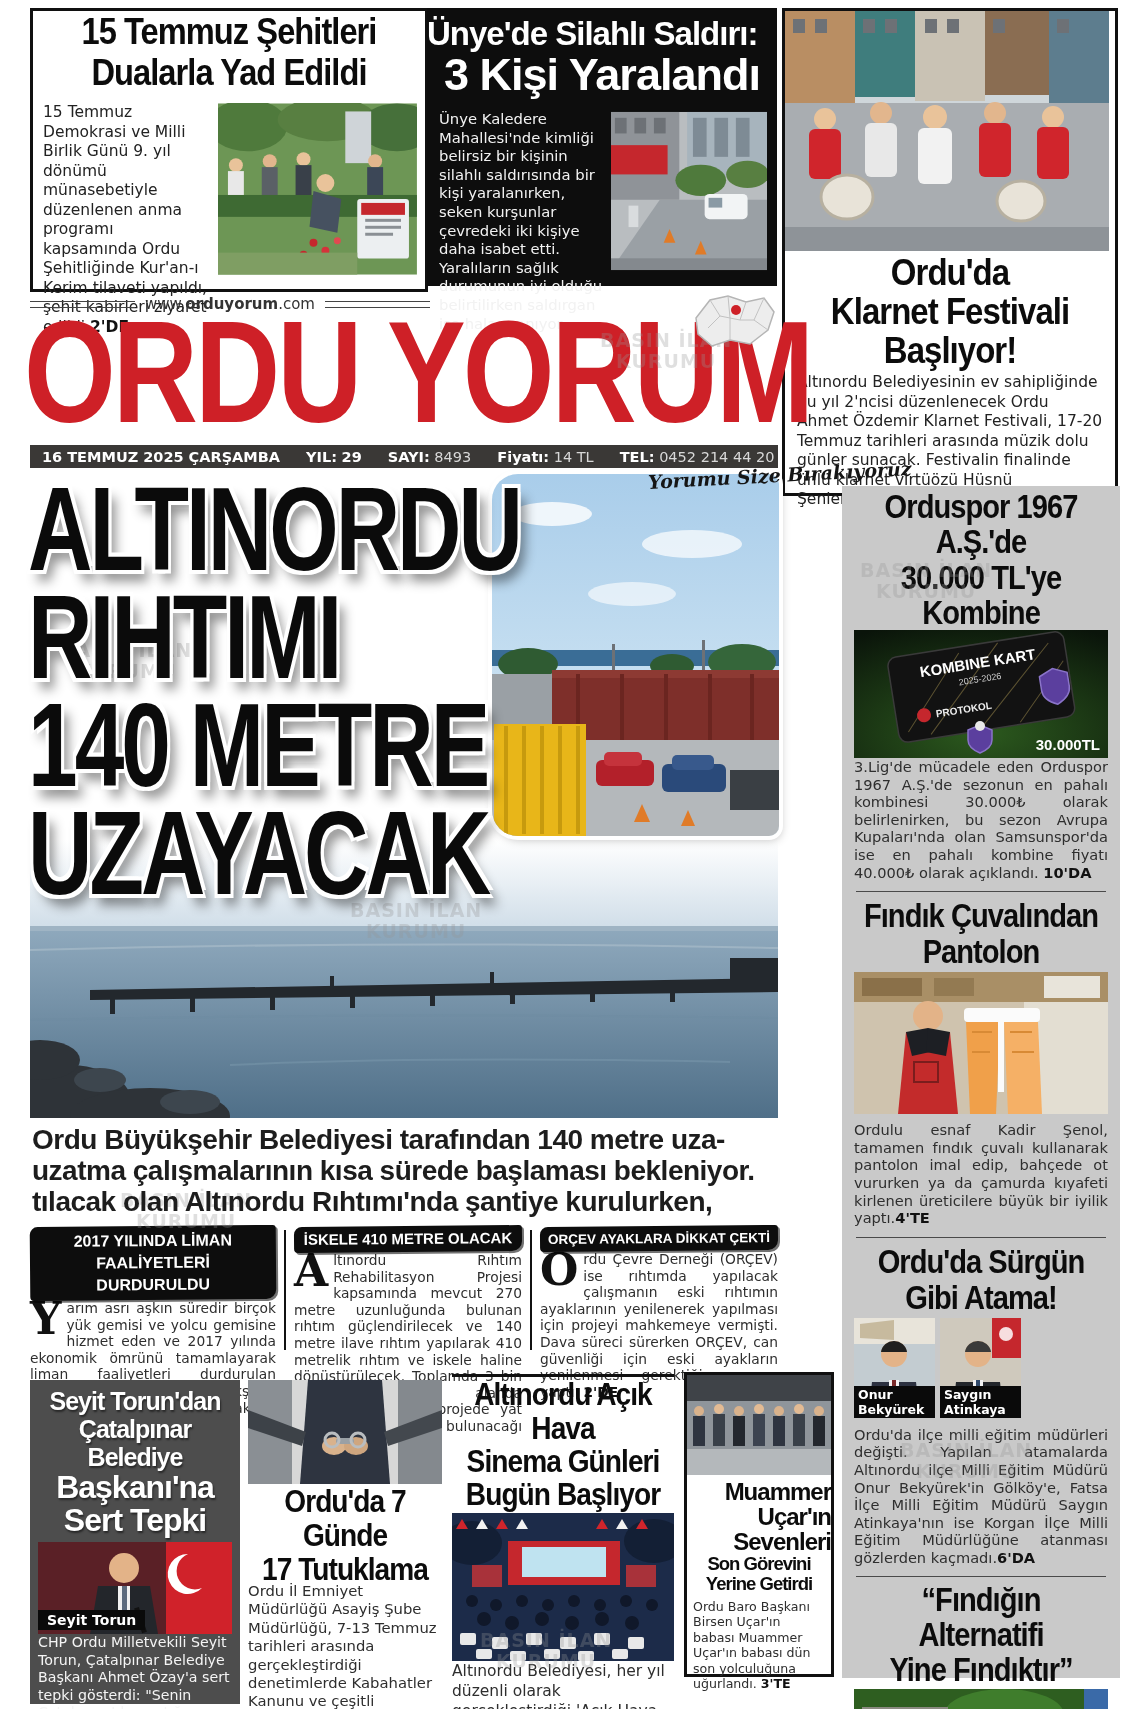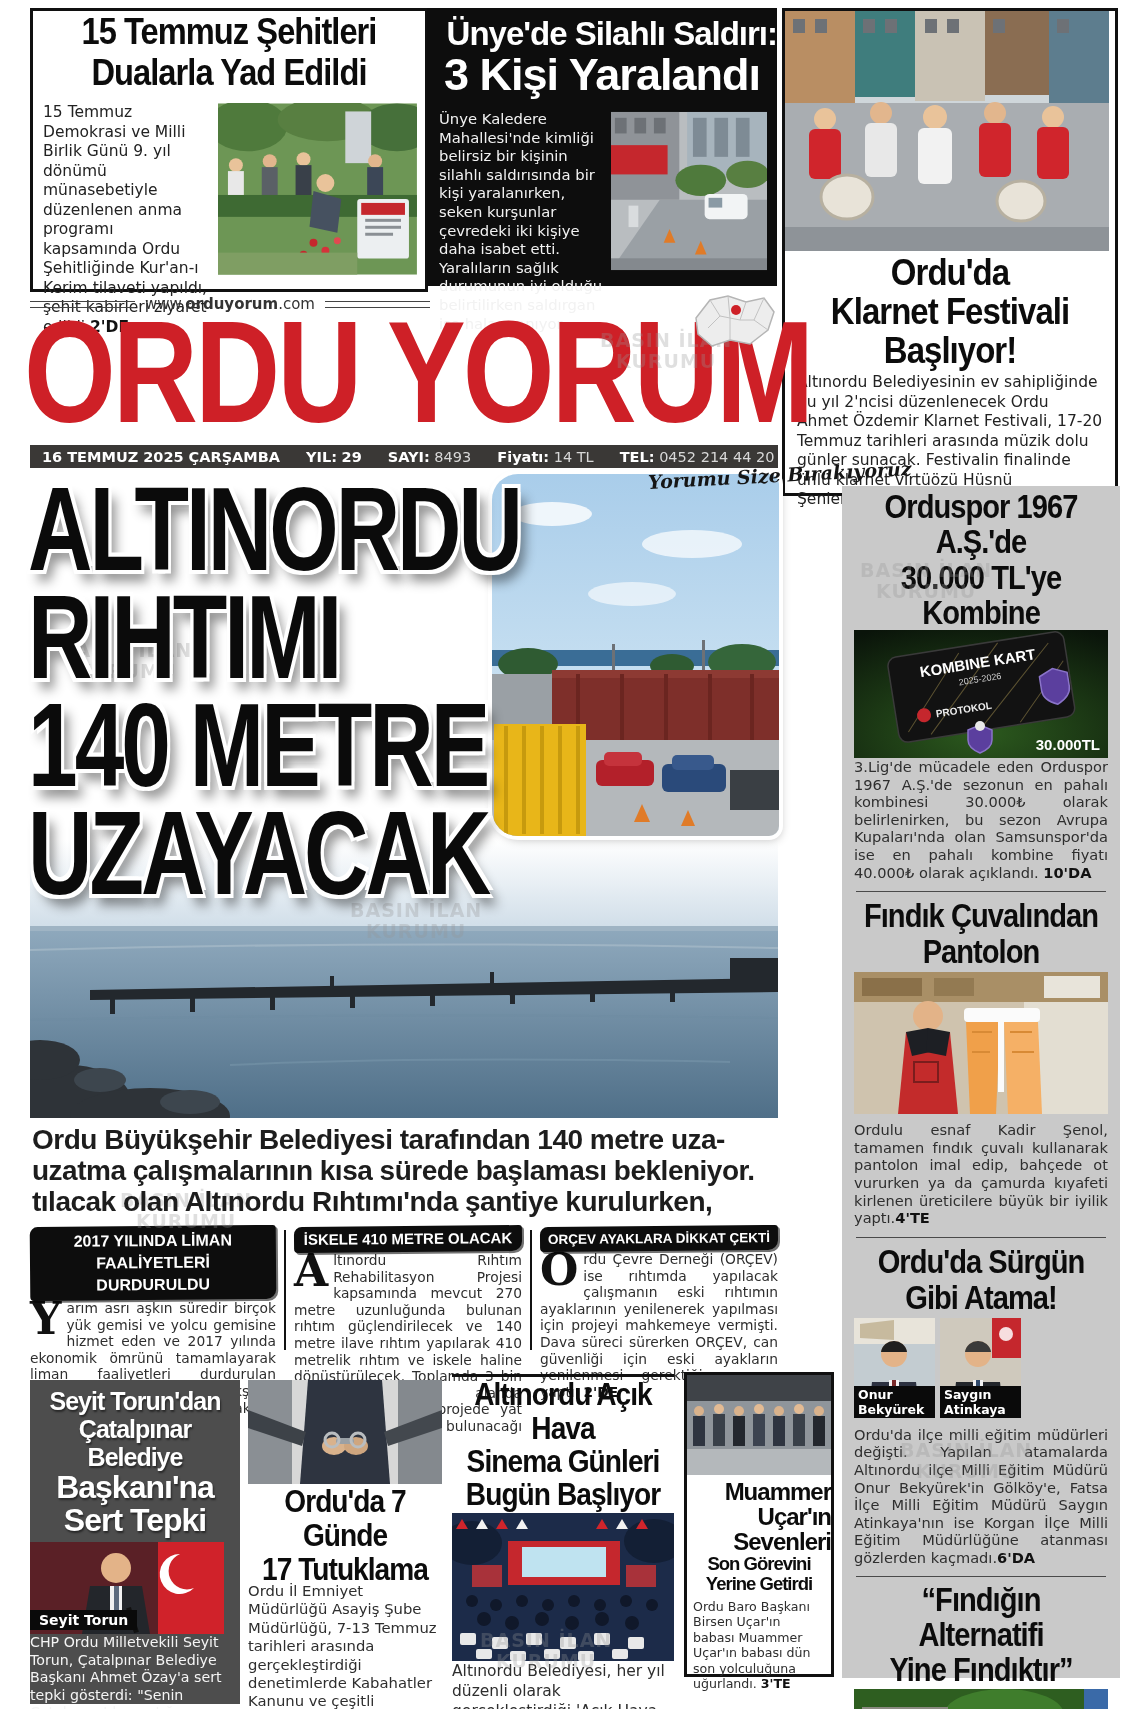--- a/index.html
+++ b/index.html
@@ -16,21 +16,21 @@
   .ref{font-weight:bold;color:#111;}
   .photo{display:block;}
   .photo-label{position:absolute;background:#0a0a0a;color:#fff;font-weight:bold;
       font-size:14px;padding:2px 9px;}
   
   .topA{left:30px;top:8px;width:392px;height:278px;border:3px solid #101010;background:#fff;z-index:2;}
   .topA .hl{font-size:34px;line-height:37px;text-align:center;margin-top:4px;transform:scale(.96,1.1);}
   .topA-row{position:absolute;left:10px;top:92px;right:8px;bottom:8px;display:flex;gap:8px;}
   .topA-body{width:168px;font-size:15.5px;line-height:19.5px;}
   .topB{left:427px;top:8px;width:350px;height:278px;background:#0d0d0d;color:#fff;z-index:2;}
-  .topB .l1{font-size:33px;line-height:36px;text-align:right;margin-top:8px;color:#fff;letter-spacing:-1px;}
+  .topB .l1{font-size:33px;line-height:36px;text-align:left;margin-top:8px;color:#fff;letter-spacing:-1px;}
   .topB .l2{font-size:45px;line-height:46px;text-align:center;color:#fff;letter-spacing:-1px;}
   .topB-row{position:absolute;left:12px;top:102px;right:10px;bottom:10px;display:flex;gap:8px;}
   .topB-body{width:168px;font-size:14.8px;line-height:18.6px;color:#f2f2f2;}
   .topB-body .ref{color:#fff;}
   .topC{left:782px;top:8px;width:330px;height:482px;border:3px solid #101010;background:#fff;z-index:2;}
   .topC .hl{font-size:34px;line-height:36px;text-align:center;margin-top:6px;transform:scale(.97,1.08);}
   .topC-body{margin:8px 12px 0 12px;font-size:15.5px;line-height:19.5px;}
   
   .url-row{left:30px;top:295px;width:400px;display:flex;align-items:center;gap:10px;z-index:3;font-size:15px;color:#333;}
   .url-row .rule{flex:1;height:5px;border-top:1.5px solid #444;border-bottom:1.5px solid #444;}
@@ -62,21 +62,21 @@
   .kicker{background:#0d0d0d;color:#fff;font-weight:bold;text-align:center;
         font-family:"Liberation Sans","DejaVu Sans",sans-serif;
         border-radius:8px 3px 10px 4px;transform:rotate(-.5deg);
         box-shadow:2px 2px 0 rgba(0,0,0,.55);}
   .subcol{position:absolute;top:1226px;}
   .subcol .body-txt{margin-top:8px;font-size:13.8px;line-height:16.6px;text-align:justify;}
   .vdiv{position:absolute;width:2px;background:#111;z-index:2;}
   .dropcap::first-letter{float:left;font-family:"DejaVu Serif",serif;font-size:44px;line-height:34px;
         font-weight:bold;margin:2px 5px 0 0;color:#111;}
   
-  .seyit{left:30px;top:1380px;width:210px;height:324px;background:#4d4d4d;z-index:2;box-sizing:border-box;padding:7px 0;}
+  .seyit{left:30px;top:1380px;width:210px;height:324px;background:#4d4d4d;z-index:2;box-sizing:border-box;padding:7px 8px;}
   .seyit .hl{color:#fff;text-align:center;text-shadow:1px 2px 2px rgba(0,0,0,.5);}
   .seyit .s1{font-size:25px;line-height:28px;}
   .seyit .s2{font-size:32px;line-height:33px;}
   .seyit-body{margin-top:6px;font-size:14.2px;line-height:17.6px;color:#f5f5f5;}
   .tutuk{left:248px;top:1380px;width:194px;z-index:2;}
   .tutuk .hl{font-size:29px;line-height:31px;text-align:center;margin-top:5px;transform:scale(.97,1.1);}
   .tutuk .body-txt{margin-top:8px;font-size:14.8px;line-height:18.4px;}
   .cinema{left:452px;top:1374px;width:222px;z-index:2;border-top:3px solid #101010;padding-top:6px;}
   .cinema .hl{font-size:29px;line-height:31px;text-align:center;transform:scale(.97,1.08);}
   .cinema .body-txt{margin-top:9px;font-size:15.5px;line-height:20px;}

